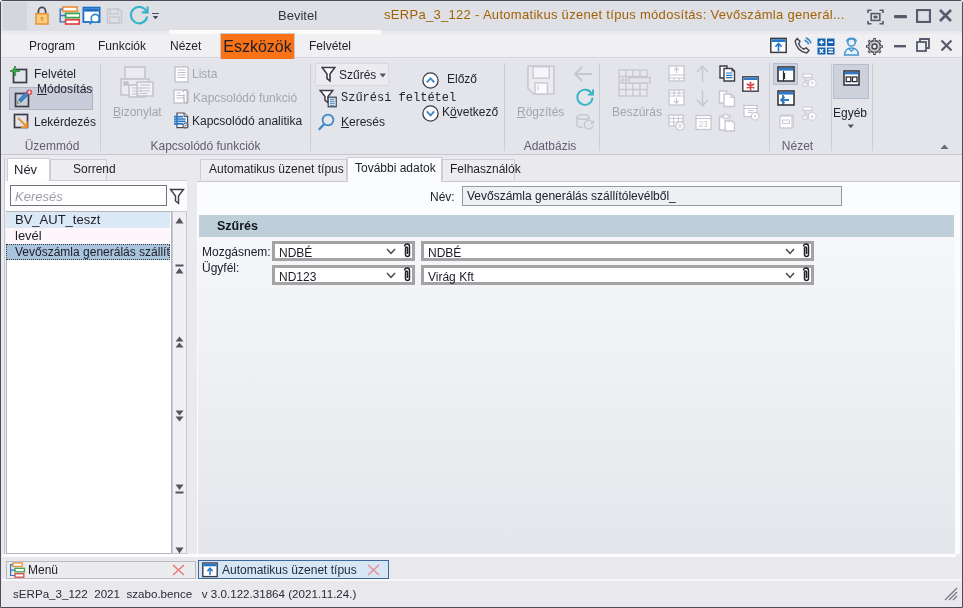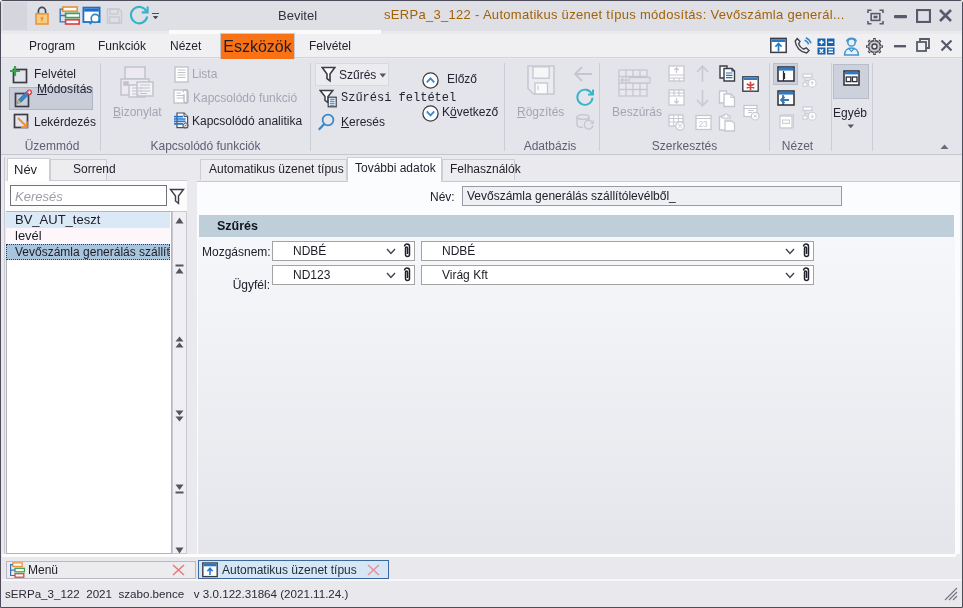--- a/index.html
+++ b/index.html
@@ -20,21 +20,21 @@
 
 #ribbon { position:absolute; left:0; top:58px; width:961px; height:96px; background:#e4e4eb; border-bottom:1px solid #c6c6cf; }
 .rsep { position:absolute; top:62px; height:88px; width:1px; background:#cdcdd6; }
 .rlabel { position:absolute; top:138px; height:14px; font-size:12px; color:#605d72; text-align:center; white-space:nowrap; }
 .rtxt { position:absolute; font-size:12px; color:#252532; white-space:nowrap; }
 .dis { color:#a5a5b2; }
 
 .ltab { position:absolute; font-size:12px; }
 
 .flabel { position:absolute; font-size:12px; color:#20202b; }
-.combo { position:absolute; background:#fff; border:1px solid #a3a3a3; height:20px; line-height:18px; font-size:12px; padding-left:20px; color:#1c1c26; }
+.combo { position:absolute; background:#fff; border:3px solid #a3a3a3; height:20px; line-height:18px; font-size:12px; padding-left:4px; color:#1c1c26; }
 .lrow { position:absolute; left:5px; width:164px; height:16px; line-height:16px; padding-left:9px; font-size:13px; color:#1c1c26; white-space:nowrap; overflow:hidden; }
 </style>
 </head>
 <body>
 <div id="win">
 
   <div id="titlebar"></div>
   <div class="abs" style="left:33px; top:4px;">
       <svg width="16" height="21" viewBox="0 0 16 21">
     <path d="M4.4 9 V6.2 a3.6 3.8 0 0 1 7.2 0 V9" fill="none" stroke="#46464f" stroke-width="1.7"></path>
@@ -174,21 +174,20 @@
   <div class="rsep" style="left:99px;"></div>
   <div class="rsep" style="left:309px;"></div>
   <div class="rsep" style="left:503px;"></div>
   <div class="rsep" style="left:598px;"></div>
   <div class="rsep" style="left:768px;"></div>
   <div class="rsep" style="left:830px;"></div>
   <div class="rsep" style="left:871px;"></div>
   <div class="rlabel" style="left:3px; width:96px;">Üzemmód</div>
   <div class="rlabel" style="left:100px; width:209px;">Kapcsolódó funkciók</div>
   <div class="rlabel" style="left:502px; width:94px;">Adatbázis</div>
-  <div class="rlabel" style="left:599px; width:169px;">Szerkesztés</div>
   <div class="rlabel" style="left:766px; width:61px;">Nézet</div>
   <div class="abs" style="left:8px; top:86px; width:84px; height:23px; background:#c9cdd9; border:1px solid #b0b5c4;"></div>
   <div class="abs" style="left:8px; top:64px;">
       <svg width="19" height="19" viewBox="0 0 19 19">
     <rect x="4.5" y="4.5" width="13" height="13" fill="none" stroke="#3c3c48" stroke-width="1.7"></rect>
     <path d="M6 1 V11 M1 6 H11" stroke="#3ba14c" stroke-width="2.2"></path>
       </svg>
     </div>
   <div class="rtxt" style="left:33px; top:66px;">Felvétel</div>
   <div class="abs" style="left:13px; top:88px;">
@@ -554,21 +553,21 @@
   <div class="abs" style="left:784px; top:247px;">
       <svg width="10" height="7">
         <path d="M1 1 L5 5.5 L9 1" fill="none" stroke="#444450" stroke-width="1.4"></path>
       </svg>
     </div>
   <div class="abs" style="left:799px; top:242px;">
       <svg width="12" height="16" viewBox="0 0 12 16">
         <path d="M3.5 3.5 a2.5 2.5 0 0 1 5 0 V11.5 a2 2 0 0 1 -4 0 V5 a1 1 0 0 1 2 0 V11" fill="none" stroke="#23232e" stroke-width="1.5"></path>
       </svg>
     </div>
-  <div class="flabel" style="left:201px; top:277px; width:68px; text-align:right;">Ügyfél:</div>
+  <div class="flabel" style="left:201px; top:260px; width:68px; text-align:left;">Ügyfél:</div>
   <div class="combo" style="left:271px; top:264px; width:143px;">ND123</div>
   <div class="abs" style="left:385px; top:271px;">
       <svg width="10" height="7">
         <path d="M1 1 L5 5.5 L9 1" fill="none" stroke="#444450" stroke-width="1.4"></path>
       </svg>
     </div>
   <div class="abs" style="left:400px; top:266px;">
       <svg width="12" height="16" viewBox="0 0 12 16">
         <path d="M3.5 3.5 a2.5 2.5 0 0 1 5 0 V11.5 a2 2 0 0 1 -4 0 V5 a1 1 0 0 1 2 0 V11" fill="none" stroke="#23232e" stroke-width="1.5"></path>
       </svg>
@@ -617,14 +616,14 @@
         <path d="M2 2 L13 12 M13 2 L2 12" stroke="#e89098" stroke-width="1.5"></path>
       </svg>
     </div>
   <div class="abs" style="left:943px; top:586px; z-index:9;">
       <svg width="14" height="14" viewBox="0 0 14 14">
     <g stroke="#73737f" stroke-width="1.1">
           <path d="M1 13 L13 1 M5 13 L13 5 M9 13 L13 9"></path>
         </g>
       </svg>
     </div>
-  <div class="abs" id="bstatus" style="left:0; top:580px; width:961px; height:26px; background:#e9e9ed; font-size:11.6px; color:#2a2a36; line-height:25px;"><span style="padding-left:4px;margin-top:20px;">sERPa_3_122&nbsp;&nbsp;2021&nbsp;&nbsp;szabo.bence&nbsp;&nbsp;&nbsp;v 3.0.122.31864 (2021.11.24.)</span></div>
+  <div class="abs" id="bstatus" style="left:0; top:580px; width:961px; height:26px; background:#e9e9ed; font-size:11.6px; color:#2a2a36; line-height:25px;"><span style="padding-left:12px;margin-top:20px;">sERPa_3_122&nbsp;&nbsp;2021&nbsp;&nbsp;szabo.bence&nbsp;&nbsp;&nbsp;v 3.0.122.31864 (2021.11.24.)</span></div>
 </div>
 
 </body></html>

